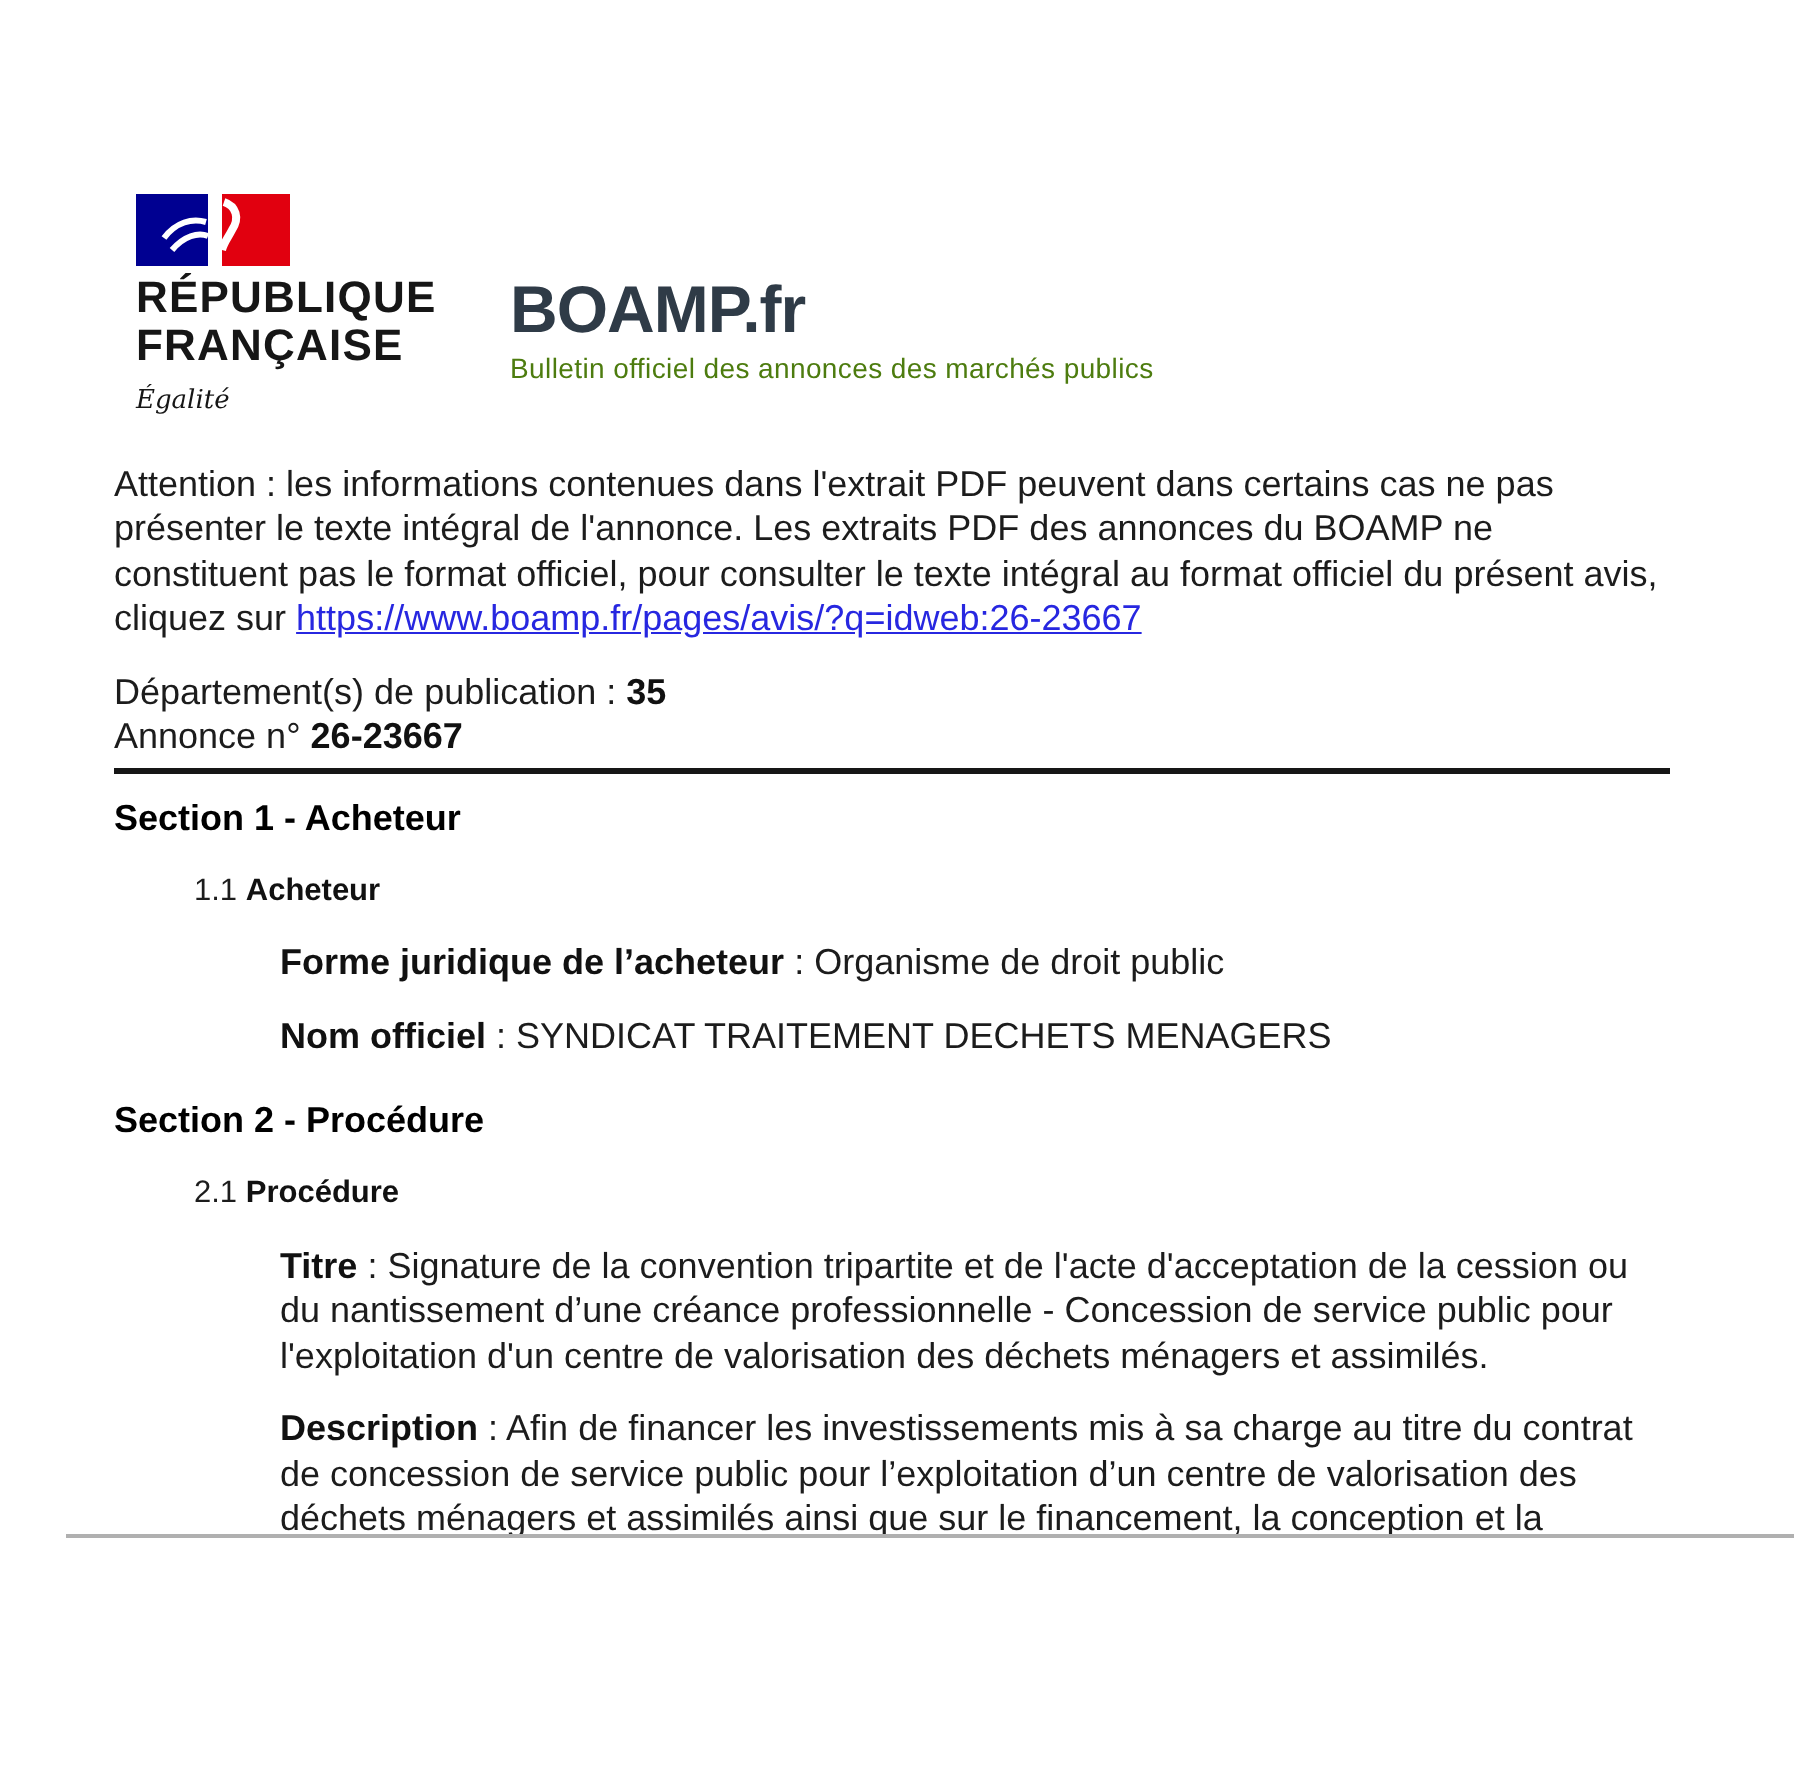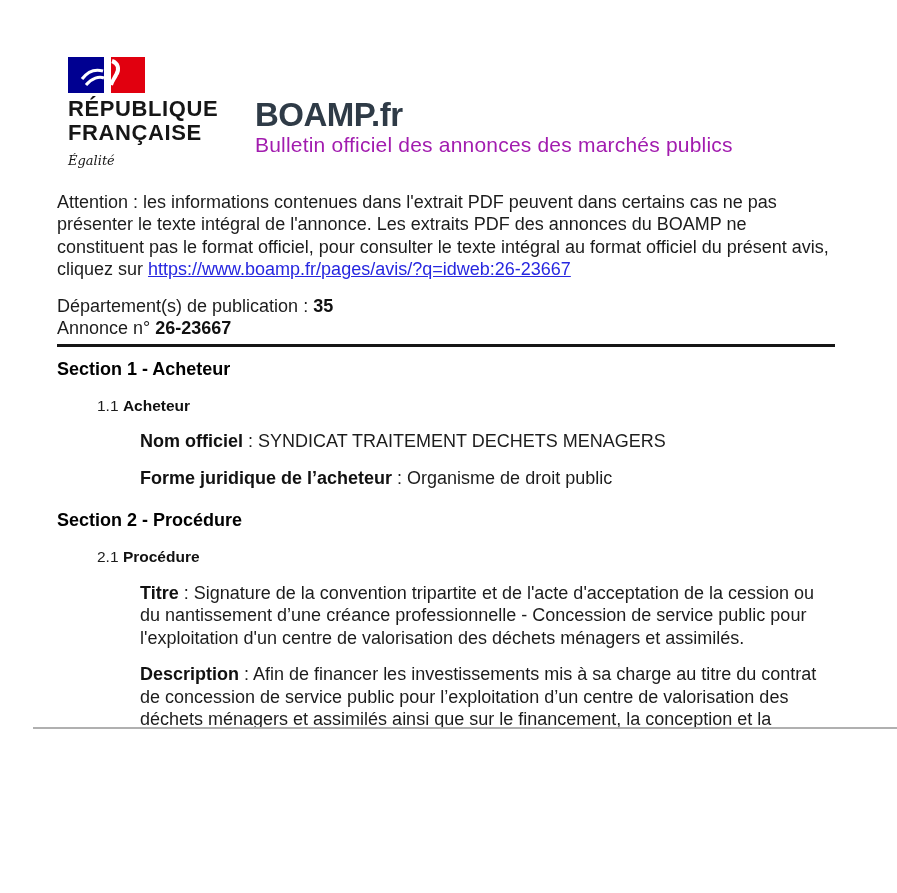--- a/index.html
+++ b/index.html
@@ -9,41 +9,42 @@
     font-family: "Liberation Sans", sans-serif;
     color: #1c1c1c;
     overflow: hidden;
   }
   .page {
     position: relative;
     width: 897px; height: 732px;
     background: #fff;
     padding: 0 62px 12px 57px;
     overflow: hidden;
+    margin-top: 40px;
   }
   
   .header { display: flex; align-items: flex-start; margin-top: 57px; }
   .marianne { margin-left: 11px; width: 187px; flex: none; }
   .flag { display: block; margin-bottom: 3px; }
   .rf-name {
     font-weight: bold; font-size: 22px; line-height: 24px;
     letter-spacing: 0.6px; color: #161616;
   }
   .devise {
     margin-top: 7px;
     font-family: "DejaVu Serif", serif; font-style: italic;
     font-size: 13px; line-height: 17.5px; color: #161616;
   }
   .brand { margin-top: 41px; }
   .brand-title {
     font-size: 33px; line-height: 34px; font-weight: bold;
     color: #2f3b47; letter-spacing: -0.5px;
   }
   .brand-subtitle {
-    font-size: 21px; line-height: 25px; color: #a21caf; letter-spacing: 0.2px;
+    font-size: 14px; line-height: 25px; color: #4d7c0f; letter-spacing: 0.2px;
   }
   
   .doc-title {
     margin-top: 38px; text-align: center;
     font-size: 19px; font-weight: bold; color: #111;
   }
   .body-text { font-size: 18px; line-height: 22.5px; color: #1c1c1c; }
   .notice { margin-top: 21px; }
   .notice a { color: #2727e0; text-decoration: underline; overflow-wrap: anywhere; }
   .meta { margin-top: 14px; }
@@ -99,22 +100,22 @@
   <div class="meta body-text">
     <div><span>Département(s) de publication</span><span> : </span><b>35</b></div>
     <div><span>Annonce n°</span><span> </span><b>26-23667</b></div>
   </div>
 
   <hr class="rule">
 
   <h2 class="section-heading">Section 1 - Acheteur</h2>
   <div class="sub"><span>1.1</span><span> </span><b>Acheteur</b></div>
   <div class="fields">
+    <p class="field body-text"><b>Forme juridique de l’acheteur</b><span> : </span><span>Organisme de droit public</span></p>
     <p class="field body-text"><b>Nom officiel</b><span> : </span><span>SYNDICAT TRAITEMENT DECHETS MENAGERS</span></p>
-    <p class="field body-text"><b>Forme juridique de l’acheteur</b><span> : </span><span>Organisme de droit public</span></p>
   </div>
 
   <h2 class="section-heading" style="margin-top:21px">Section 2 - Procédure</h2>
   <div class="sub"><span>2.1</span><span> </span><b>Procédure</b></div>
   <div class="fields">
     <p class="field body-text"><b>Titre</b><span> : </span><span>Signature de la convention tripartite et de l'acte d'acceptation de la cession ou du nantissement d’une créance professionnelle - Concession de service public pour l'exploitation d'un centre de valorisation des déchets ménagers et assimilés.</span></p>
     <p class="field body-text"><b>Description</b><span> : </span><span>Afin de financer les investissements mis à sa charge au titre du contrat de concession de service public pour l’exploitation d’un centre de valorisation des déchets ménagers et assimilés ainsi que sur le financement, la conception et la réalisation de travaux d’ optimisation incluant une nouvelle ligne conclu en date du 15 mai 2024 entre le Syndicat mixte ouvert de traitement des déchets ménagers et assimilés de Vitré Fougères (S3T’ec) en qualité de concédant et PAPREC ENERGIES FRANCE en qualité de concessionnaire (auquel s'est</span></p>
   </div>
 
   <div class="bottom-edge"></div>

